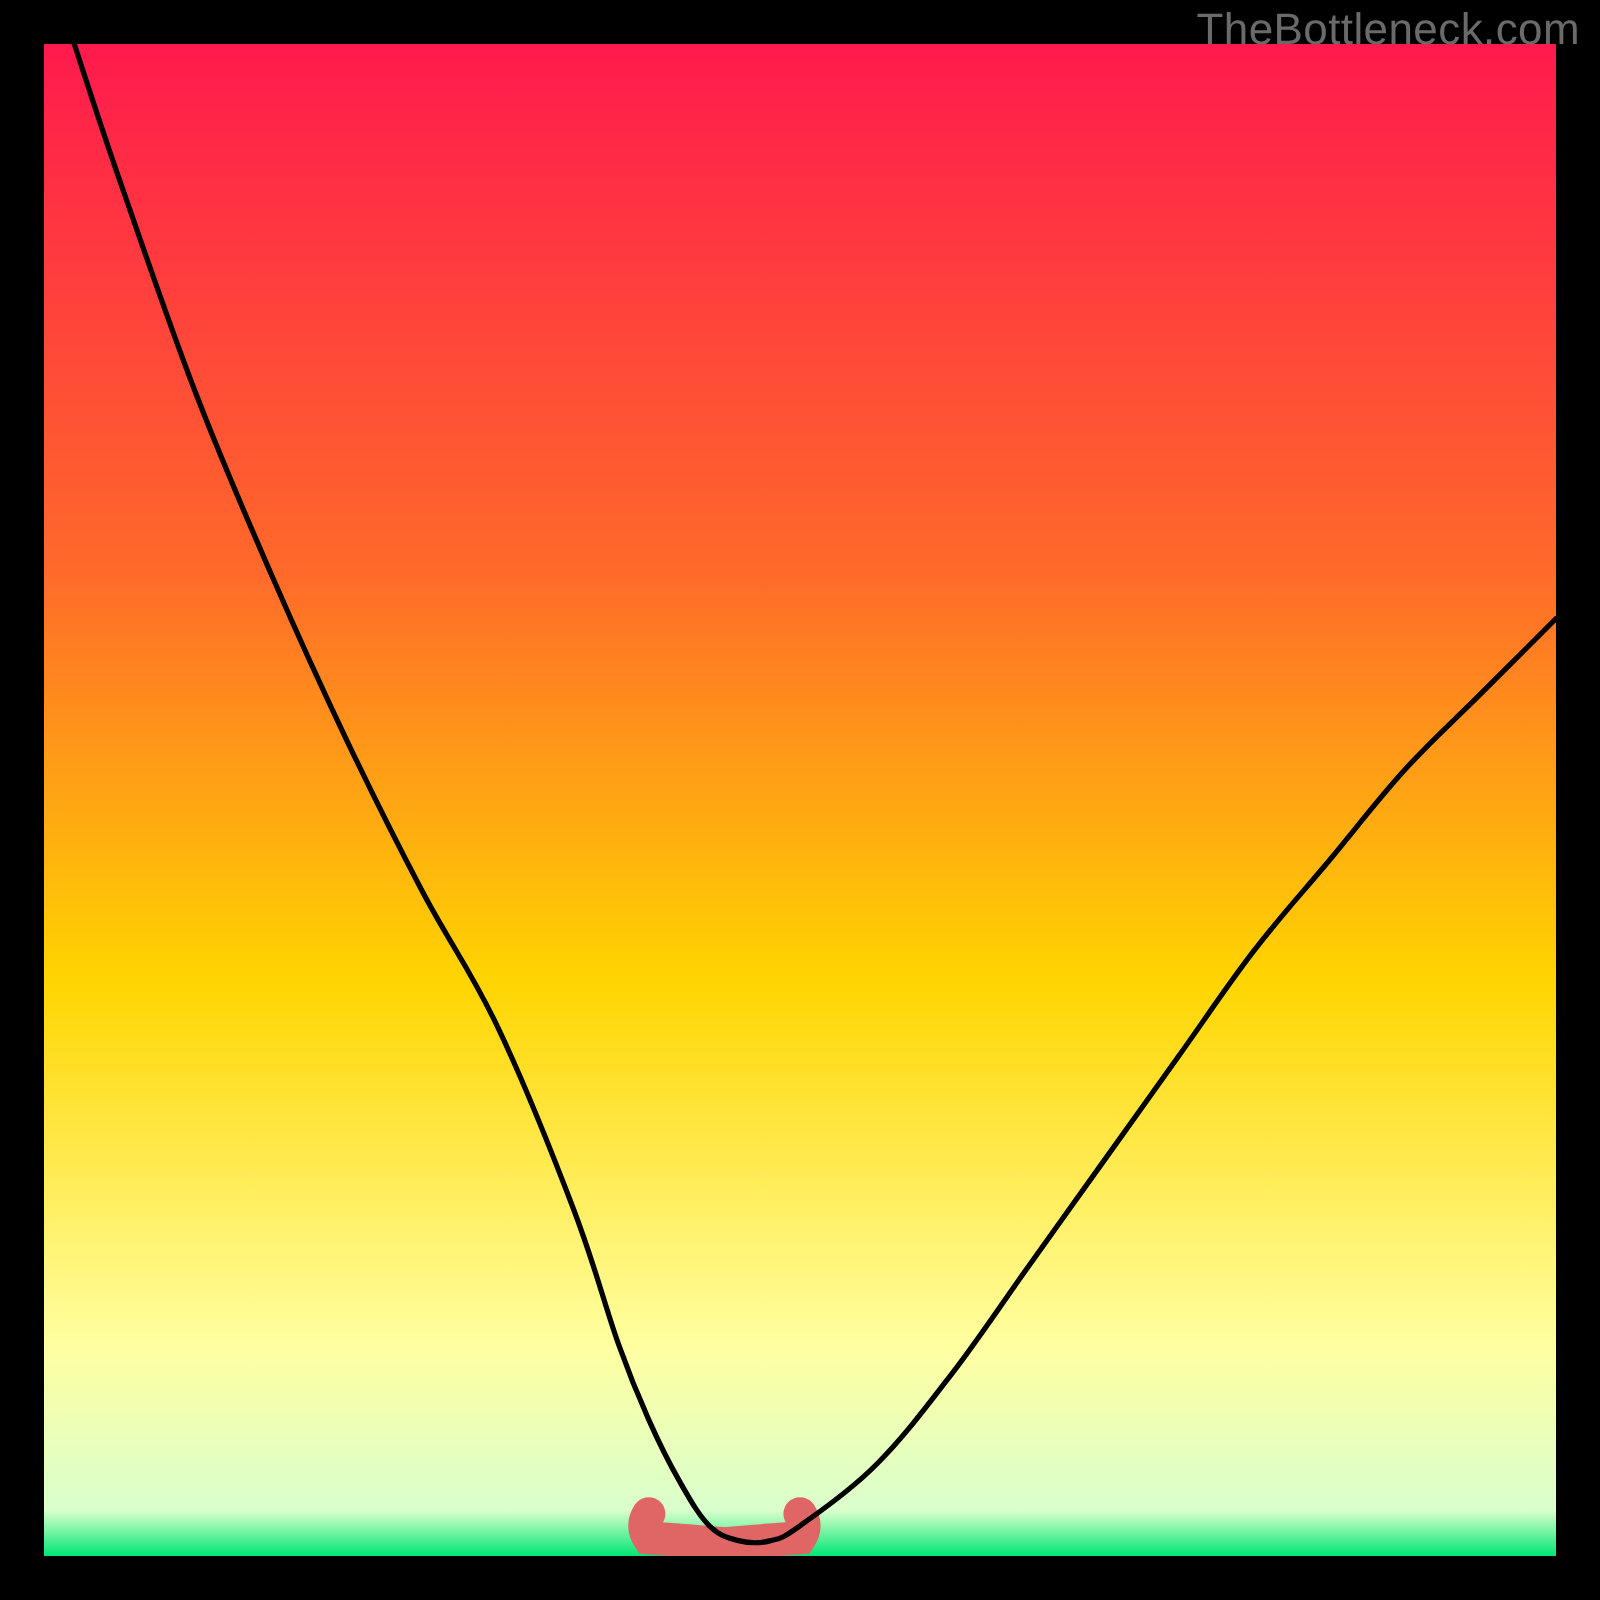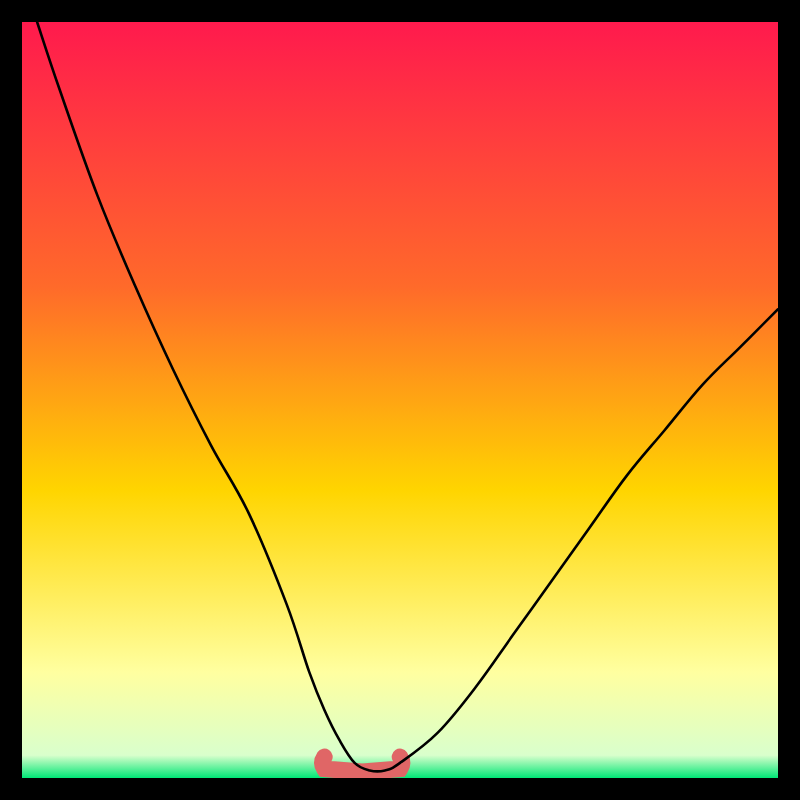--- a/index.html
+++ b/index.html
@@ -57,13 +57,14 @@
       </defs>
       <rect x="0" y="0" width="756" height="756" fill="url(#bg-grad)"></rect>
       <path id="flat-zone" fill="none" stroke-linecap="round" d="M 302.40000000000003,734.88
              Q 298.40000000000003,740.88 302.40000000000003,746.88
              L 340.20000000000005,749.88
              L 378,746.88
              Q 382,740.88 378,734.88" stroke="#e06666" stroke-width="16.6"></path>
       <path id="curve" fill="none" stroke-linecap="round" stroke-linejoin="round" d="M 15.120000000000001,0 C 19.2024,12.247199999999992 26.913600000000002,36.74159999999996 37.800000000000004,68.03999999999996 C 48.686400000000006,99.33839999999996 61.99200000000001,138.4992 75.60000000000001,173.88 C 89.20800000000001,209.2608 99.79199999999999,233.30159999999998 113.39999999999999,264.59999999999997 C 127.008,295.8984 137.592,319.1832 151.20000000000002,347.76 C 164.80800000000002,376.3368 175.392,397.5048 189,423.36 C 202.608,449.21520000000004 213.19199999999998,462.82320000000004 226.79999999999998,491.40000000000003 C 240.408,519.9768 253.71359999999996,553.5432000000001 264.59999999999997,582.12 C 275.48639999999995,610.6967999999999 280.476,631.1088 287.28000000000003,650.16 C 294.08400000000006,669.2112 296.95680000000004,675.7128 302.40000000000003,687.96 C 307.8432,700.2072000000001 312.0768,708.6744000000001 317.52,718.2 C 322.9632,727.7256 327.1968,735.4368 332.64,740.88 C 338.0832,746.3232 342.3168,747.0792 347.76,748.44 C 353.2032,749.8008000000001 357.4368,749.8008000000001 362.88,748.44 C 368.3232,747.0792 368.4744,747.684 378,740.88 C 387.5256,734.076 402.192,724.248 415.8,710.64 C 429.408,697.0319999999999 439.99199999999996,682.9703999999999 453.59999999999997,665.28 C 467.20799999999997,647.5896 477.79200000000003,631.4112 491.40000000000003,612.36 C 505.00800000000004,593.3088 515.592,578.4912 529.1999999999999,559.44 C 542.8079999999999,540.3888000000001 553.3919999999999,525.5712 567,506.52 C 580.6080000000001,487.4688 591.192,471.2904 604.8000000000001,453.59999999999997 C 618.4080000000001,435.90959999999995 628.9920000000001,424.5696 642.6,408.24 C 656.208,391.91040000000004 666.792,377.8488 680.4,362.88 C 694.0079999999999,347.9112 704.5919999999999,338.68800000000005 718.1999999999999,325.08000000000004 C 731.808,311.47200000000004 749.196,294.08400000000006 756,287.28000000000003" stroke="#000000" stroke-width="2.6"></path>
     </svg>
   </div>
+  <div class="watermark">TheBottleneck.com</div>
 </div>
 
 </body></html>

